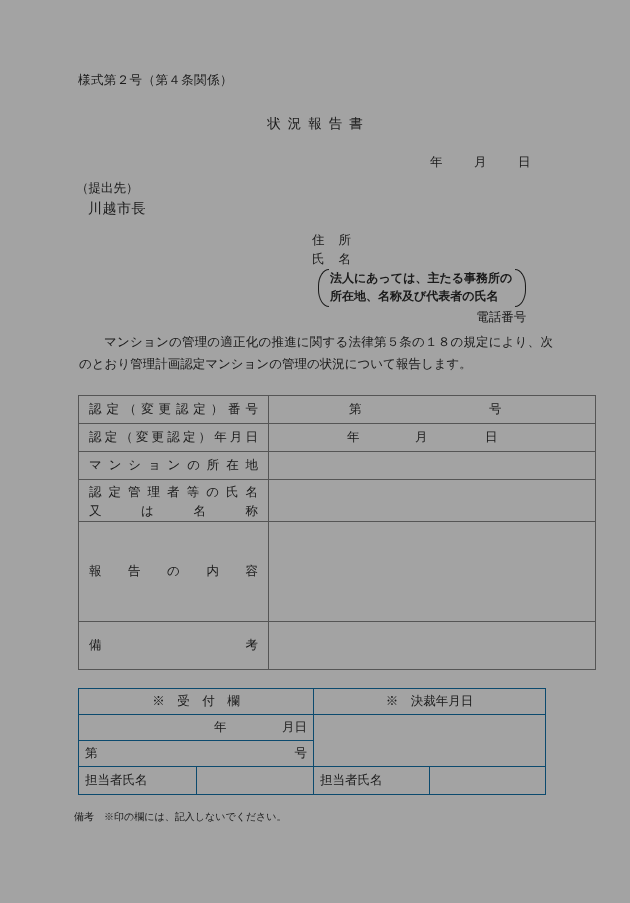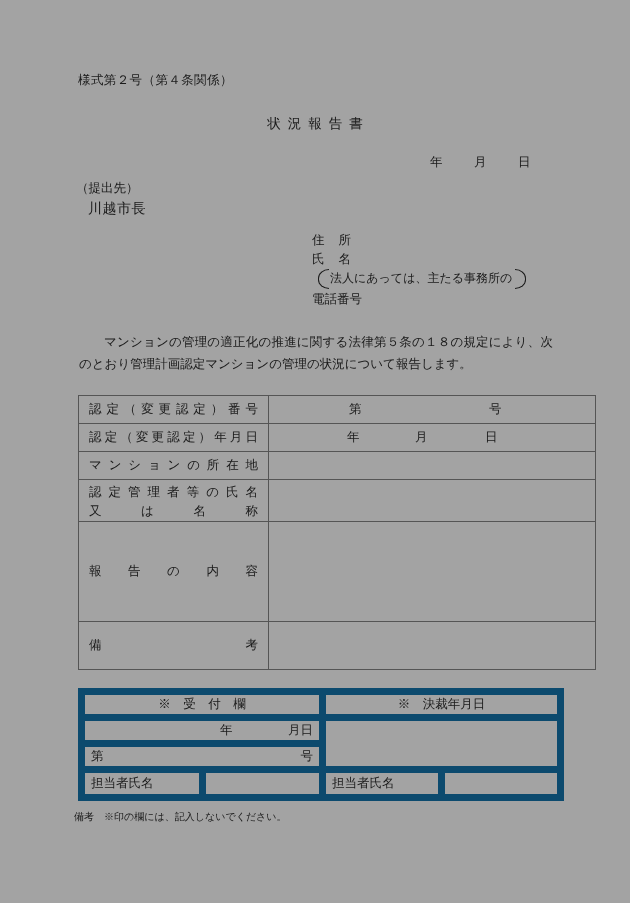--- a/index.html
+++ b/index.html
@@ -73,33 +73,34 @@
   }
   .note-block {
     position: relative;
     margin-top: 1px;
     margin-left: 6px;
     display: inline-block;
     padding: 0 14px 0 12px;
     font-size: 12px;
     line-height: 18px;
     white-space: nowrap;
+    font-weight: bold;
   }
   .note-block .brk {
     position: absolute;
     top: 0;
     width: 10px;
     height: 100%;
     pointer-events: none;
   }
   .note-block .brk.l { left: 0; border: 1px solid #1a1a1a; border-right: none;
      border-radius: 12px 0 0 12px / 50% 0 0 50%; }
   .note-block .brk.r { right: 0; border: 1px solid #1a1a1a; border-left: none;
      border-radius: 0 12px 12px 0 / 0 50% 50% 0; }
-  .tel { margin-top: 2px; white-space: nowrap; line-height: 19px; }
+  .tel { margin-top: 2px; white-space: nowrap; line-height: 19px; text-align: right; }
 
   
   .body-text {
     left: 66px;
     top: 318px;
     width: 500px;
     font-size: 12.5px;
     line-height: 22px;
     text-align: justify;
   }
@@ -147,21 +148,21 @@
   .val-date .b { display: inline-block; width: 70px; }
 
   
   .bottom-table {
     left: 78px;
     top: 688px;
     width: 441px;
     table-layout: fixed;
   }
   .bottom-table td {
-    border: 7px solid #0c4a6e;
+    border: 1px solid #0c4a6e;
     font-size: 12.5px;
     padding: 0 6px;
   }
   .bt-head { text-align: center; white-space: nowrap; }
   .bt-date { text-align: right; white-space: nowrap; padding-right: 10px; }
   .bt-date .a { display: inline-block; width: 68px; }
   .bt-date .b { display: inline-block; width: 68px; }
   .bt-num { white-space: nowrap; position: relative; }
   .bt-num .r { float: right; }
 
@@ -194,20 +195,21 @@
     <div class="row">
       <span class="lbl-pair">住所</span>
     </div>
     <div class="row">
       <span class="lbl-pair">氏名</span>
     </div>
     <div class="note-block">
       <span class="brk l"></span>
       <span class="brk r"></span>
       <div>法人にあっては、主たる事務所の</div>
+      <div>所在地、名称及び代表者の氏名</div>
     </div>
     <div class="tel">電話番号</div>
   </div>
 
   <div class="abs body-text">
     <p>マンションの管理の適正化の推進に関する法律第５条の１８の規定により、次のとおり管理計画認定マンションの管理の状況について報告します。</p>
   </div>
 
   <table class="abs main-table">
     <tbody>

